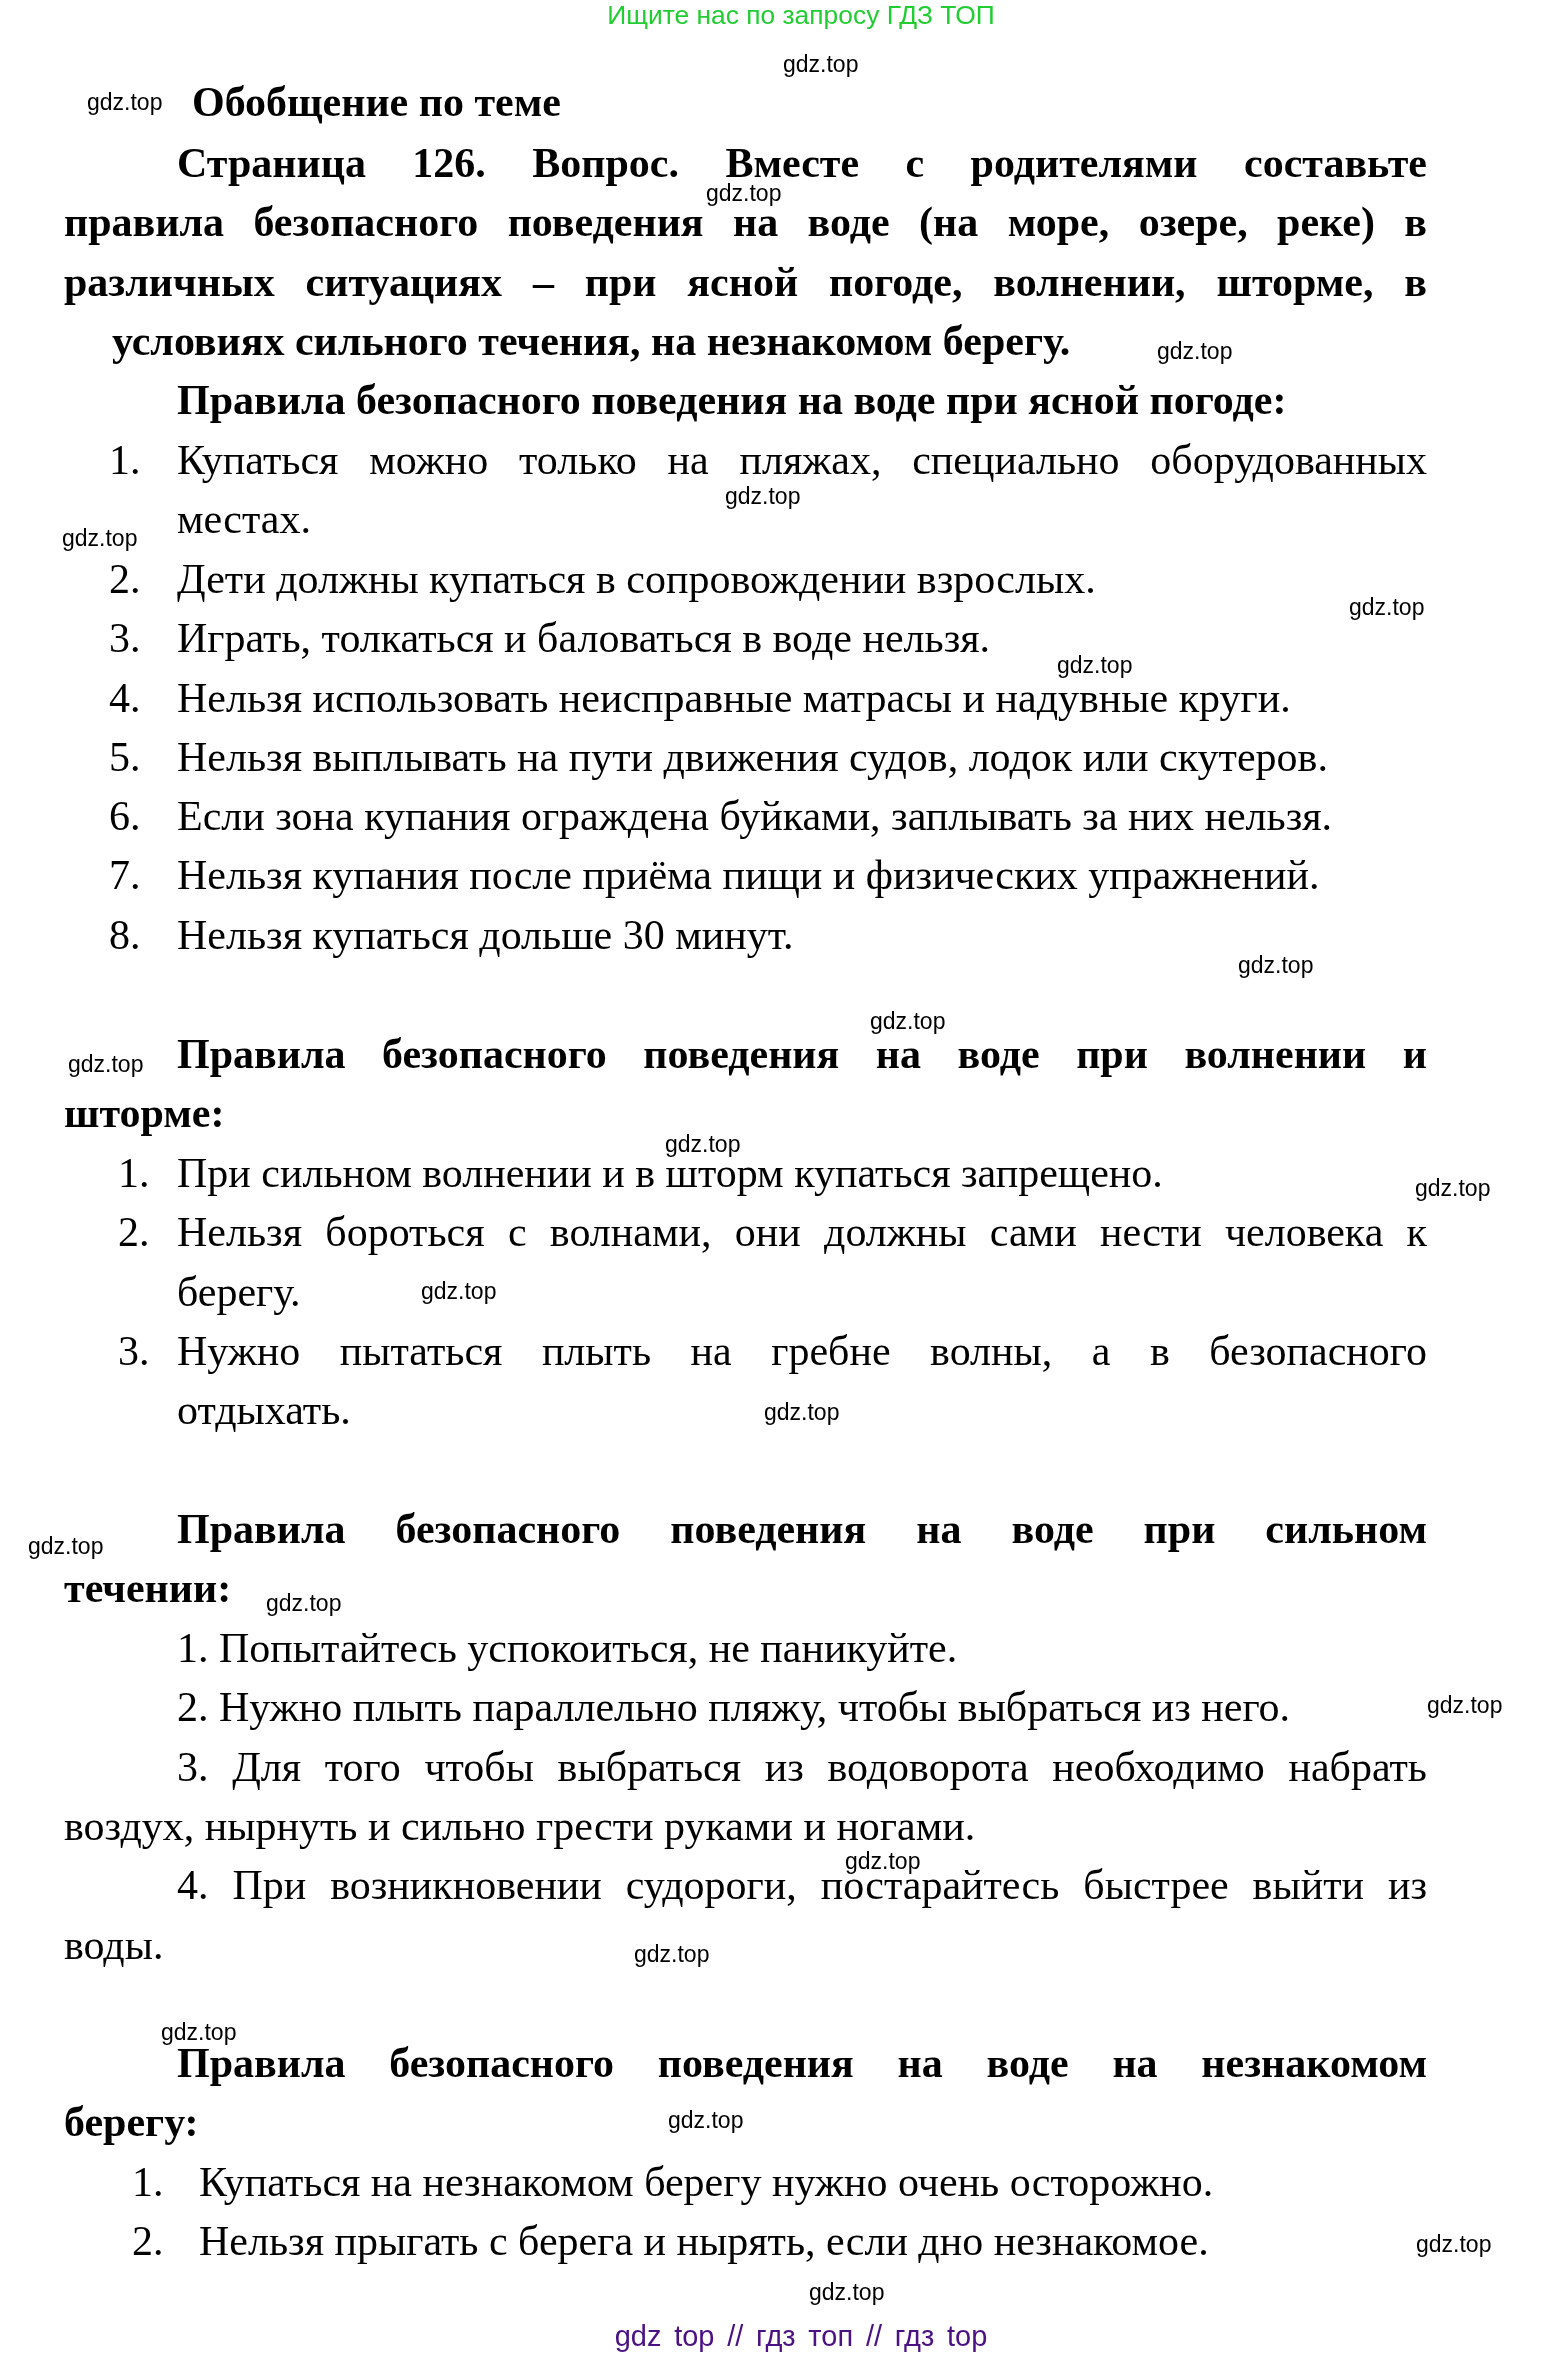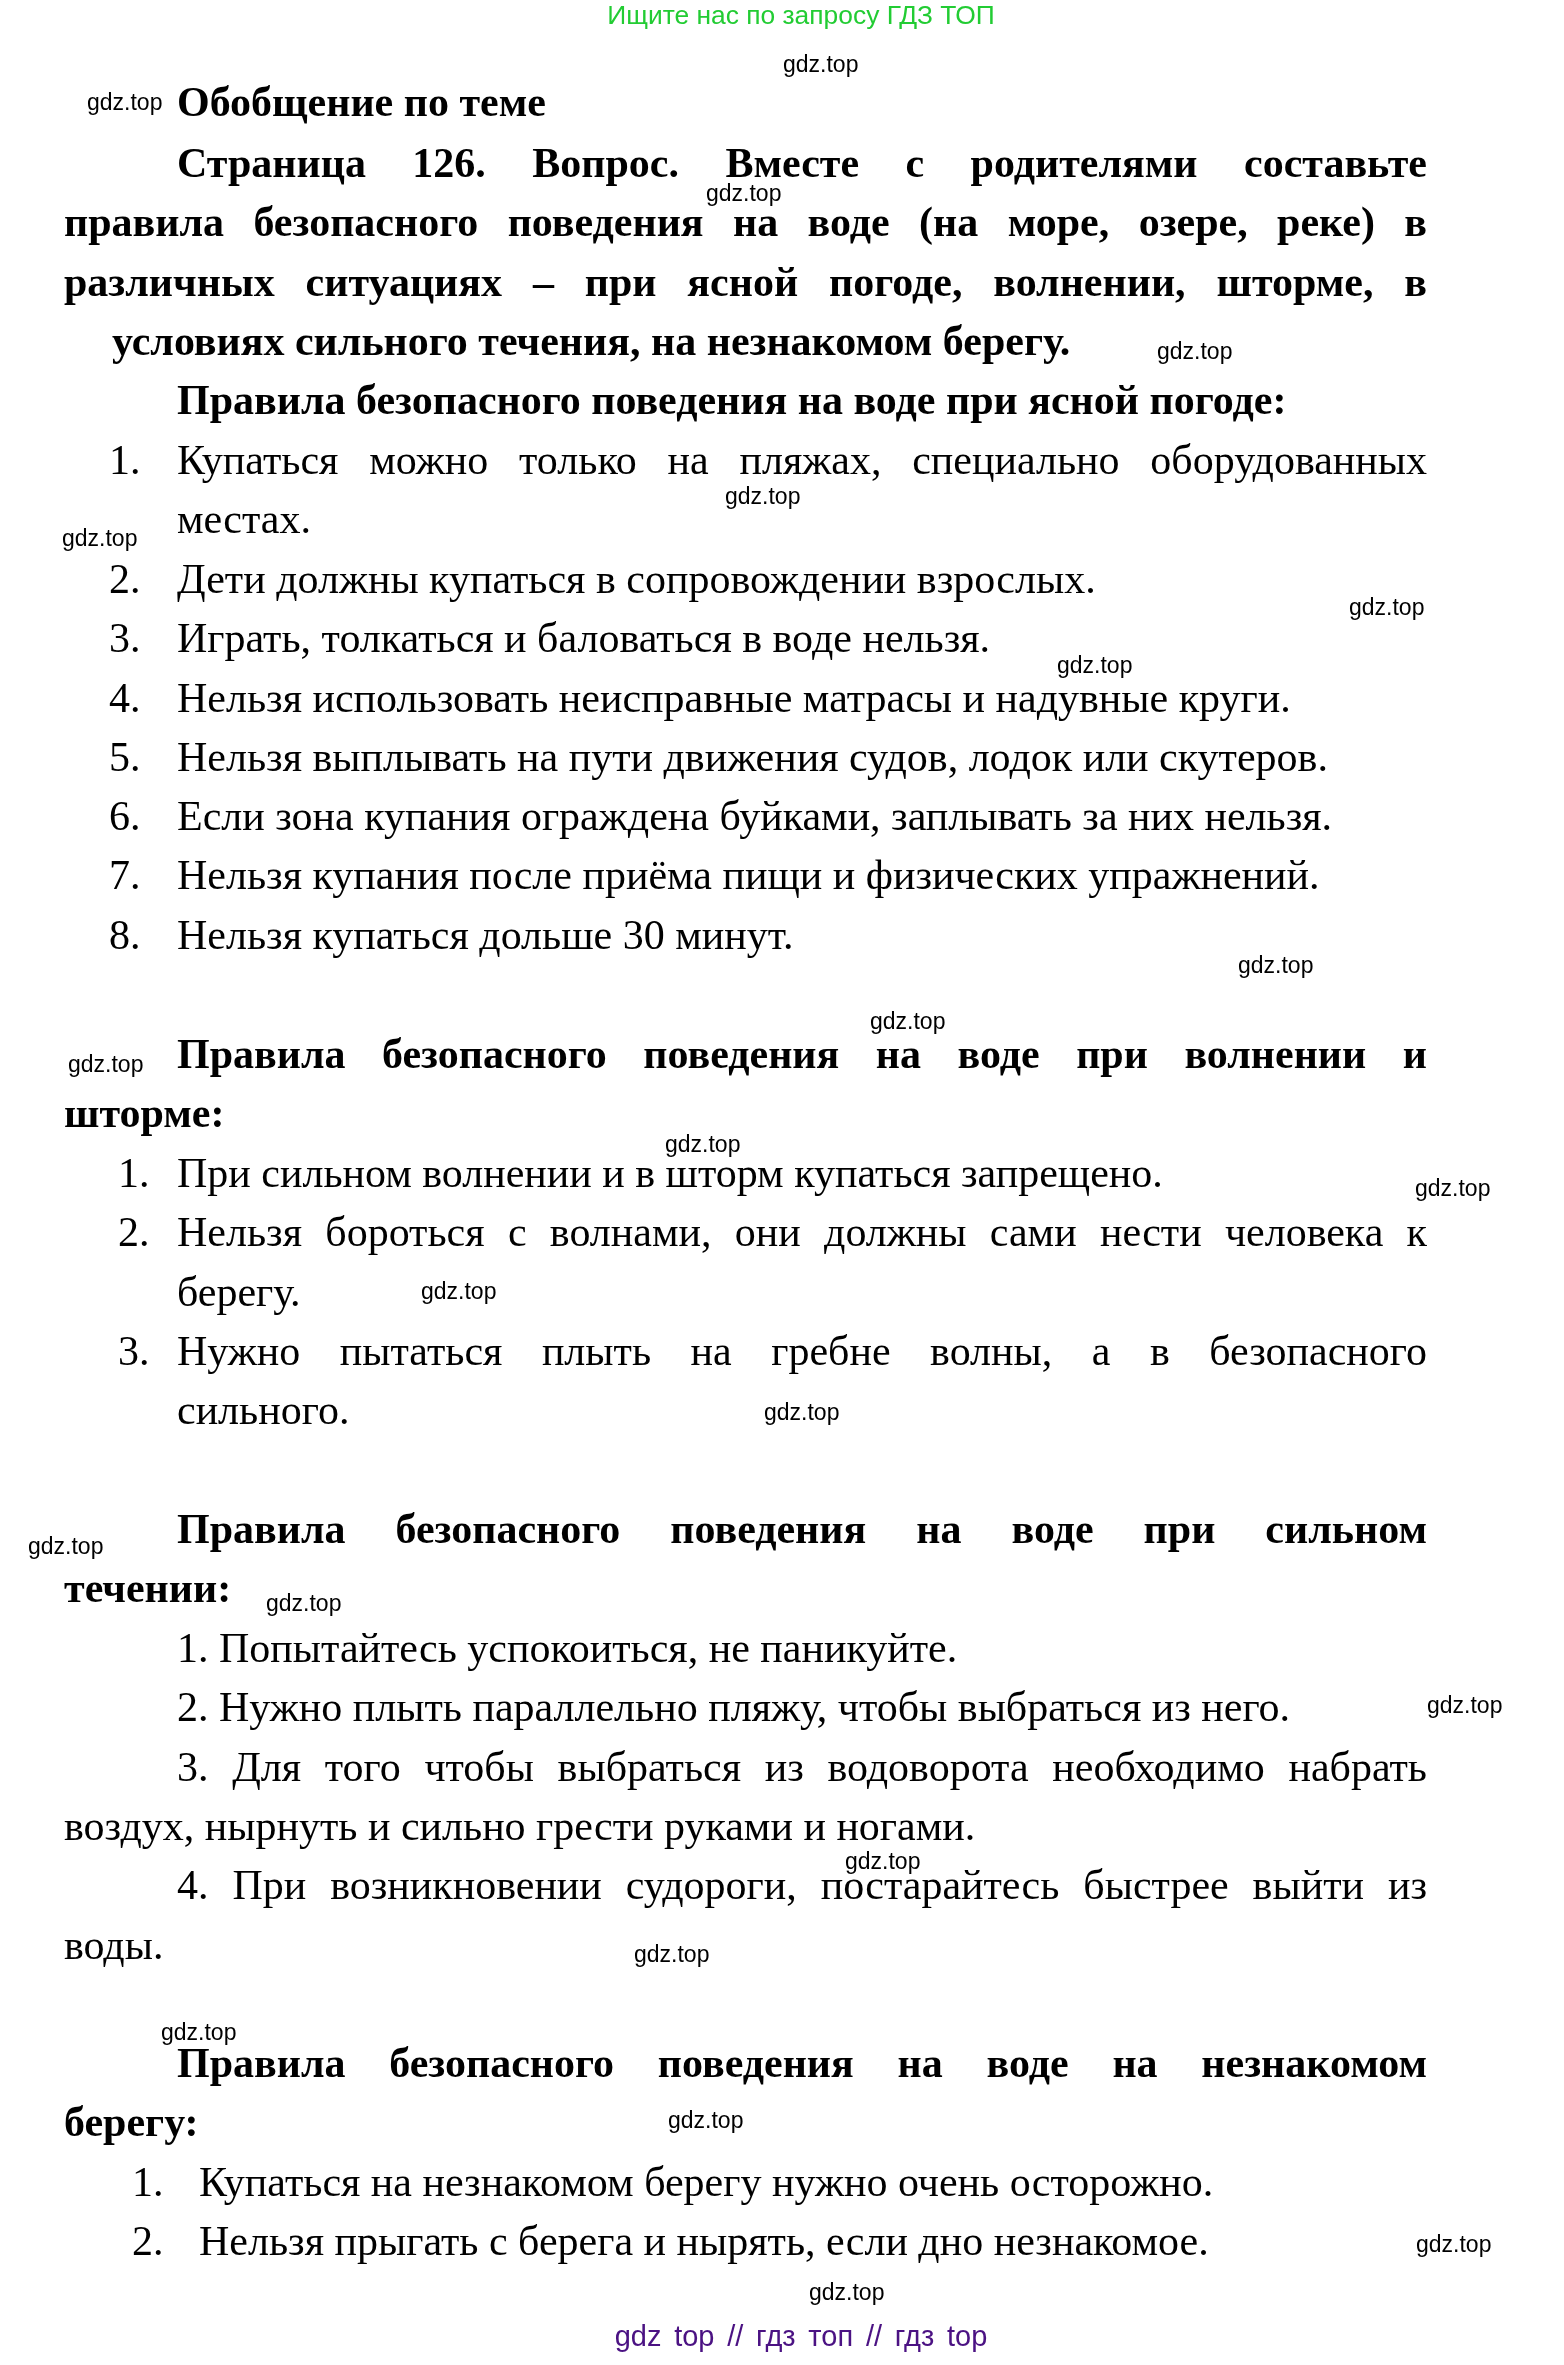--- a/index.html
+++ b/index.html
@@ -11,21 +11,21 @@
   .b { font-weight:bold; }
   .just { text-align:justify; text-align-last:justify; }
   .num { position:absolute; font-family:"Liberation Serif", serif; font-size:42px; line-height:47px; color:#000; }
   .wm { position:absolute; font-family:"Liberation Sans", sans-serif; font-size:23px; color:#000; line-height:26.4px; }
 </style>
 </head>
 <body>
 
 <div class="hdr hdr-top">Ищите нас по запросу ГДЗ ТОП</div>
 
-<div class="ln b" style="left:177px; top:79px;">Обобщение по теме</div>
+<div class="ln b" style="left:192px; top:79px;">Обобщение по теме</div>
 
 <div class="ln b just" style="left:177px; top:140px; width:1250px;">Страница 126. Вопрос. Вместе с родителями составьте</div>
 <div class="ln b just" style="left:64px; top:199px; width:1363px;">правила безопасного поведения на воде (на море, озере, реке) в</div>
 <div class="ln b just" style="left:64px; top:259px; width:1363px;">различных ситуациях – при ясной погоде, волнении, шторме, в</div>
 <div class="ln b" style="left:64px; top:318px;margin-left:48px;">условиях сильного течения, на незнакомом берегу.</div>
 
 <div class="ln b" style="left:177px; top:377px;">Правила безопасного поведения на воде при ясной погоде:</div>
 
 <div class="num" style="left:109px; top:437px;">1.</div>
 <div class="ln just" style="left:177px; top:437px; width:1250px;">Купаться можно только на пляжах, специально оборудованных</div>
@@ -57,21 +57,21 @@
 
 <div class="num" style="left:118px; top:1150px;">1.</div>
 <div class="ln" style="left:177px; top:1150px;">При сильном волнении и в шторм купаться запрещено.</div>
 
 <div class="num" style="left:118px; top:1209px;">2.</div>
 <div class="ln just" style="left:177px; top:1209px; width:1250px;">Нельзя бороться с волнами, они должны сами нести человека к</div>
 <div class="ln" style="left:177px; top:1269px;">берегу.</div>
 
 <div class="num" style="left:118px; top:1328px;">3.</div>
 <div class="ln just" style="left:177px; top:1328px; width:1250px;">Нужно пытаться плыть на гребне волны, а в безопасного</div>
-<div class="ln" style="left:177px; top:1387px;">сильного.</div>
+<div class="ln" style="left:177px; top:1387px;">отдыхать.</div>
 
 <div class="ln b just" style="left:177px; top:1506px; width:1250px;">Правила безопасного поведения на воде при сильном</div>
 <div class="ln b" style="left:64px; top:1565px;">течении:</div>
 
 <div class="ln" style="left:177px; top:1625px;">1. Попытайтесь успокоиться, не паникуйте.</div>
 <div class="ln" style="left:177px; top:1684px;">2. Нужно плыть параллельно пляжу, чтобы выбраться из него.</div>
 <div class="ln just" style="left:177px; top:1744px; width:1250px;">3. Для того чтобы выбраться из водоворота необходимо набрать</div>
 <div class="ln" style="left:64px; top:1803px;">воздух, нырнуть и сильно грести руками и ногами.</div>
 <div class="ln just" style="left:177px; top:1862px; width:1250px;">4. При возникновении судороги, постарайтесь быстрее выйти из</div>
 <div class="ln" style="left:64px; top:1922px;">воды.</div>

